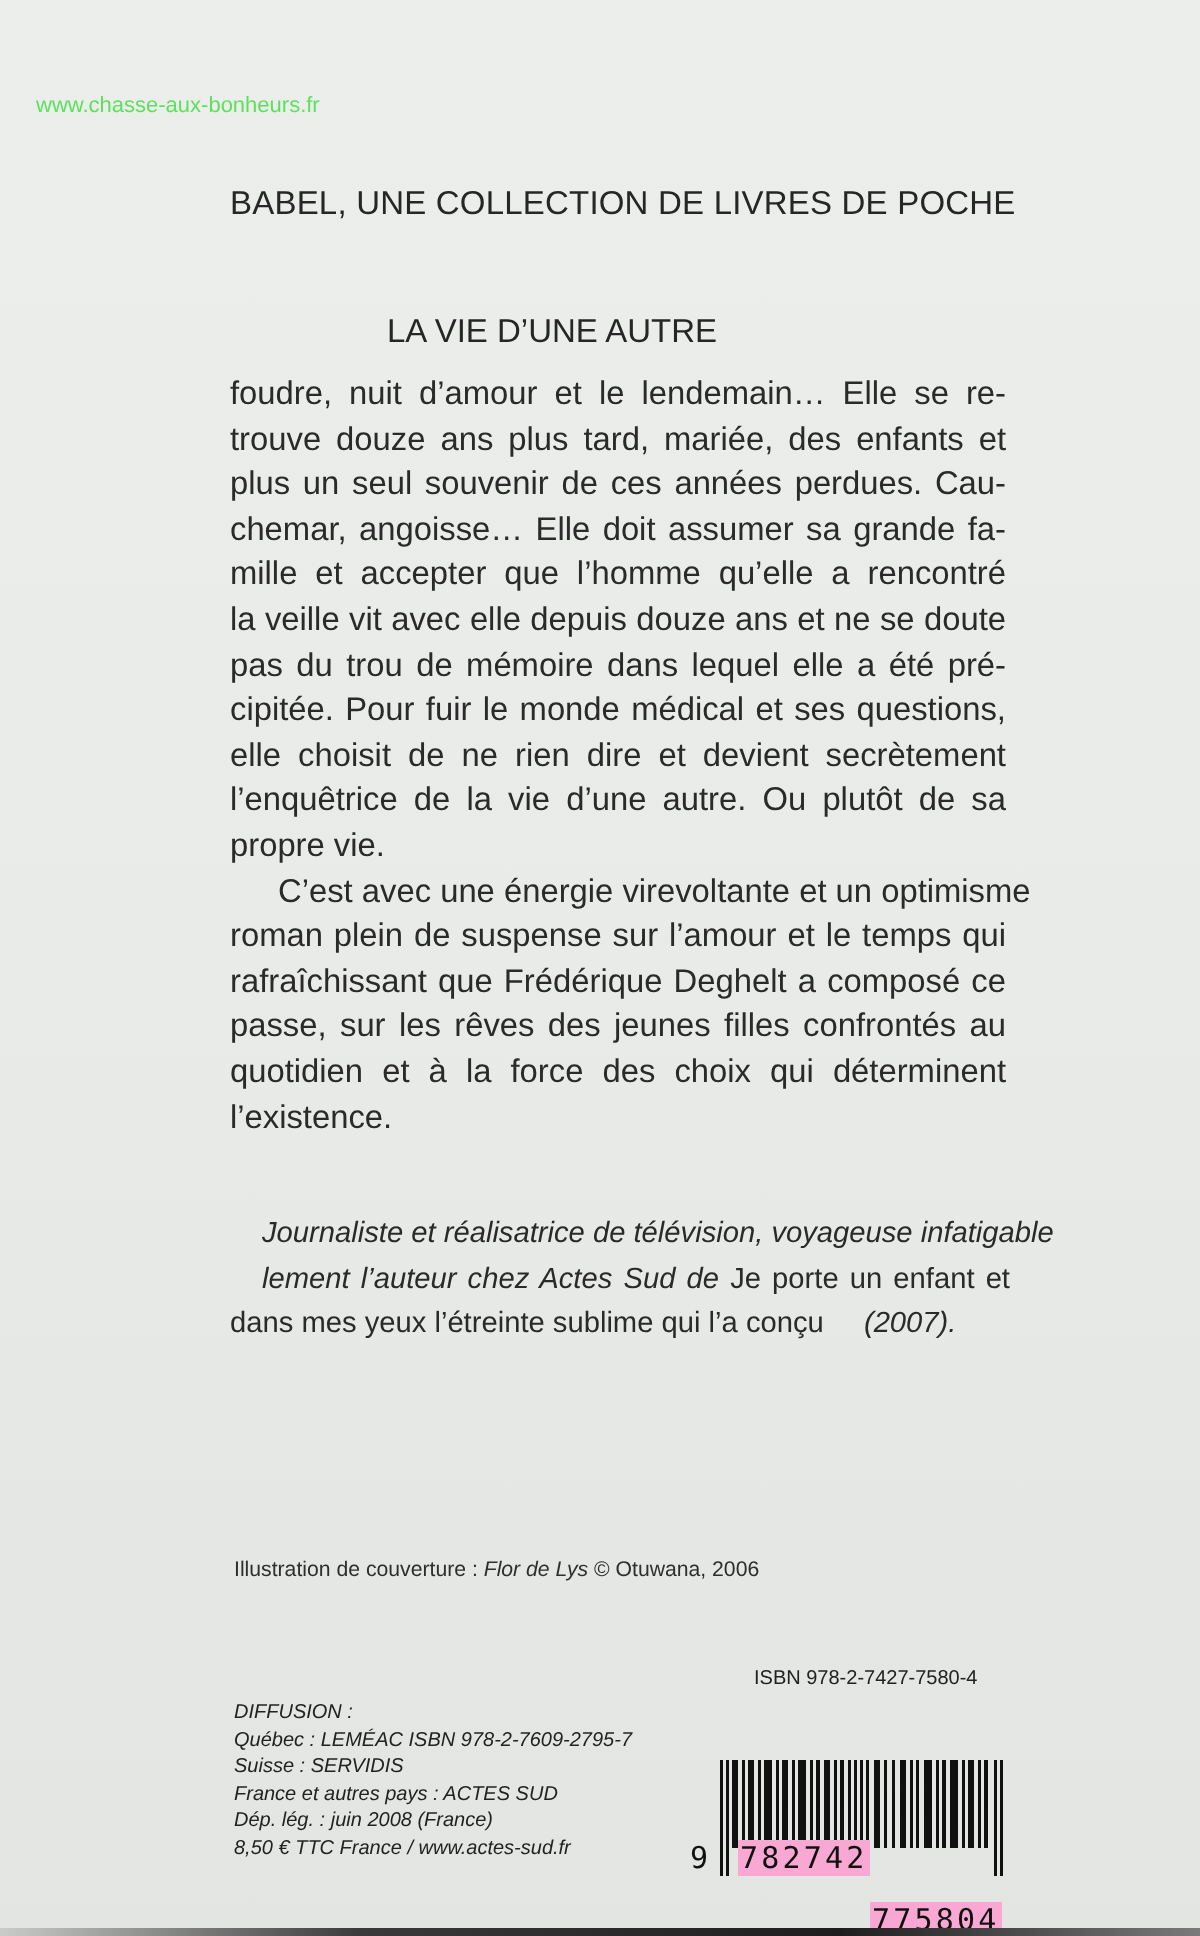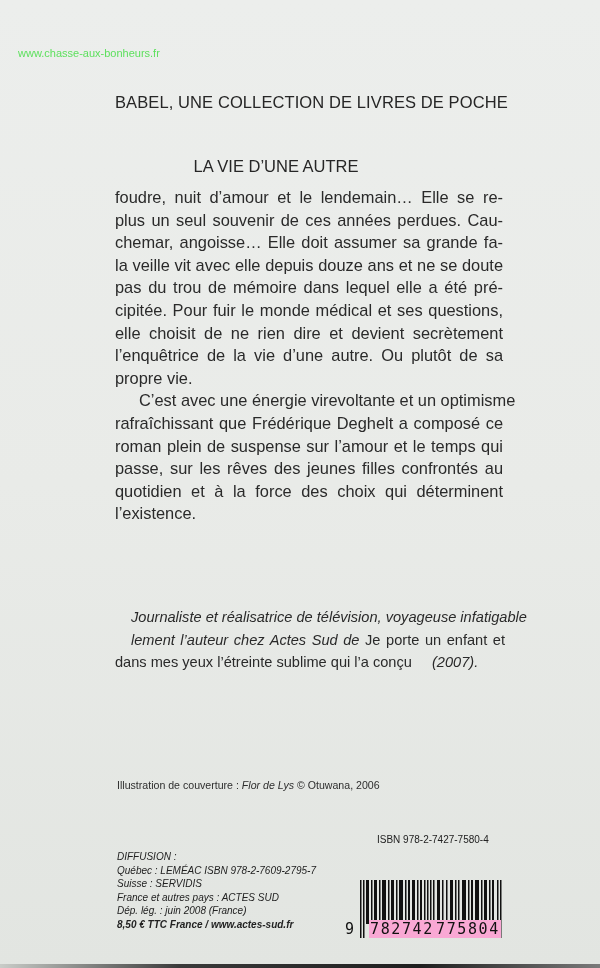--- a/index.html
+++ b/index.html
@@ -99,21 +99,21 @@
     .diffusion {
       position: absolute;
       left: 117px;
       top: 850px;
       font-size: 10px;
       line-height: 13.6px;
       font-style: italic;
       color: #222;
     }
     .diffusion .row { display: block; white-space: nowrap; }
-    .diffusion .row.bold { font-weight: bold; }
+    .diffusion .row.bold { font-weight: normal; }
     .isbn-label {
       position: absolute;
       left: 377px;
       top: 834px;
       font-size: 10px;
       color: #222;
       white-space: nowrap;
     }
     .barcode {
       position: absolute;
@@ -139,52 +139,54 @@
       position: absolute;
       top: 40px;
       font-family: "DejaVu Sans Mono", "Liberation Mono", monospace;
       font-size: 15px;
       letter-spacing: 1.6px;
       color: #111;
       background: #f9a8d4;
       padding: 0 1px;
     }
     .barcode .digits.g1 { left: 24px; }
-    .barcode .digits.g2 { left: 90px; }
+    .barcode .digits.g2 { left: 90px; margin-top: 31px; }
     .bottom-edge {
       position: absolute;
       left: 0;
       right: 0;
       bottom: 0;
       height: 4px;
       background: linear-gradient(90deg, #c9ccc8 0%, #3a3a3a 30%, #1e1e1e 70%, #7a7a7a 100%);
     }
   </style>
 </head>
 <body>
 
 <div class="watermark">www.chasse-aux-bonheurs.fr</div>
 
 <div class="collection">BABEL, UNE COLLECTION DE LIVRES DE POCHE</div>
 
 <div class="book-title">LA VIE D’UNE AUTRE</div>
 
 <div class="synopsis">
   <span class="line">foudre, nuit d’amour et le lendemain… Elle se re-</span>
+  <span class="line">trouve douze ans plus tard, mariée, des enfants et</span>
   <span class="line">plus un seul souvenir de ces années perdues. Cau-</span>
   <span class="line">chemar, angoisse… Elle doit assumer sa grande fa-</span>
+  <span class="line">mille et accepter que l’homme qu’elle a rencontré</span>
   <span class="line">la veille vit avec elle depuis douze ans et ne se doute</span>
   <span class="line">pas du trou de mémoire dans lequel elle a été pré-</span>
   <span class="line">cipitée. Pour fuir le monde médical et ses questions,</span>
   <span class="line">elle choisit de ne rien dire et devient secrètement</span>
   <span class="line">l’enquêtrice de la vie d’une autre. Ou plutôt de sa</span>
   <span class="line last">propre vie.</span>
   <span class="line indent">C’est avec une énergie virevoltante et un optimisme</span>
+  <span class="line">roman plein de suspense sur l’amour et le temps qui</span>
   <span class="line">rafraîchissant que Frédérique Deghelt a composé ce</span>
-  <span class="line">roman plein de suspense sur l’amour et le temps qui</span>
   <span class="line">passe, sur les rêves des jeunes filles confrontés au</span>
   <span class="line">quotidien et à la force des choix qui déterminent</span>
   <span class="line last">l’existence.</span>
 </div>
 
 <div class="bio">
   <span class="line"><em>Journaliste et réalisatrice de télévision, voyageuse infatigable</em></span>
   <span class="line"><em>lement l’auteur chez Actes Sud de</em><span> Je porte un enfant et</span></span>
   <span class="line last"><span>dans mes yeux l’étreinte sublime qui l’a conçu</span><em> (2007).</em></span>
 </div>

